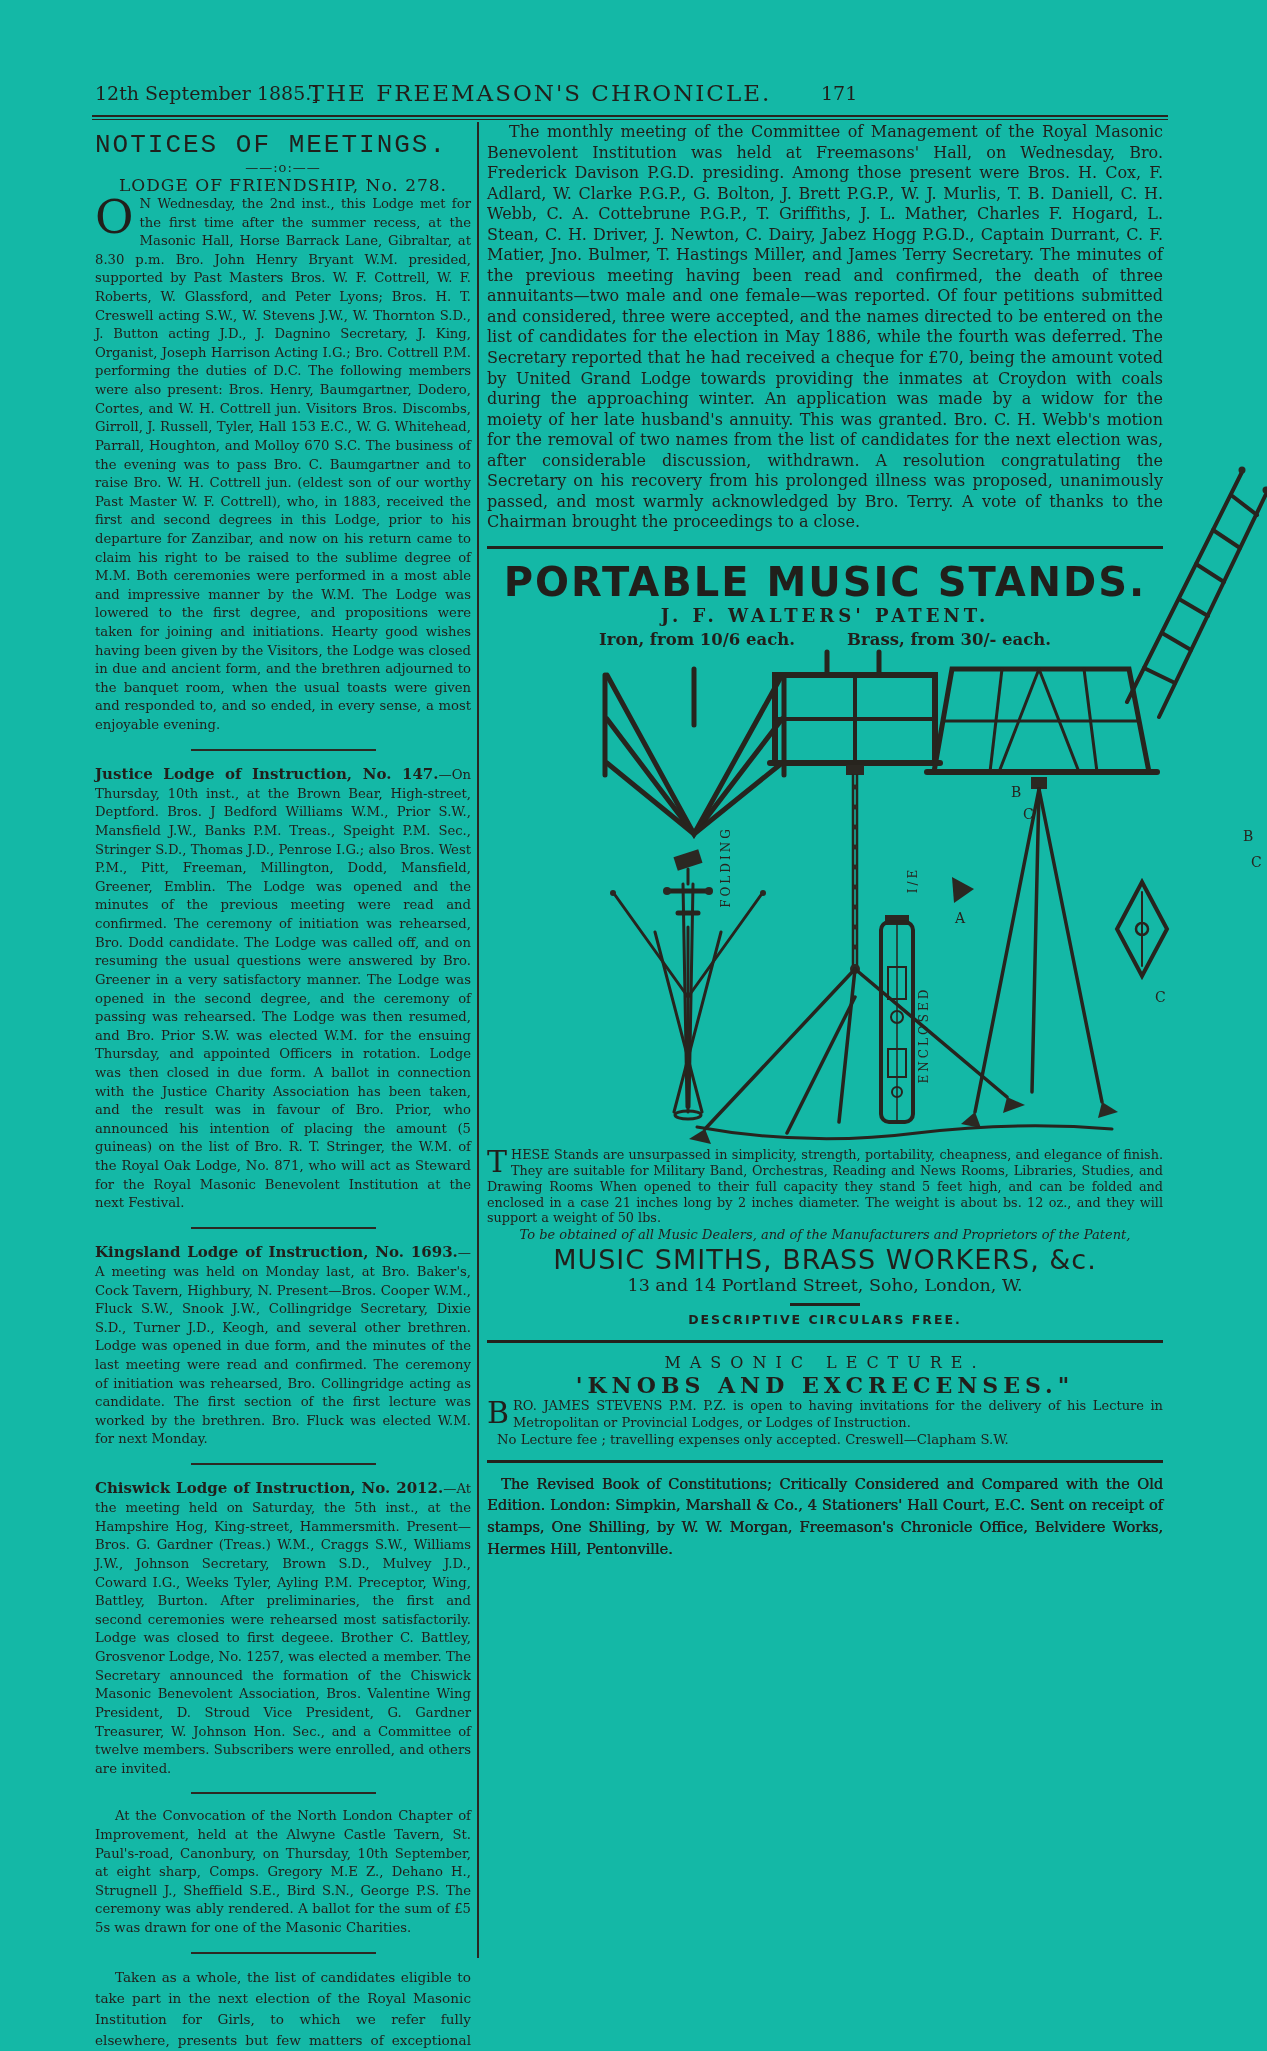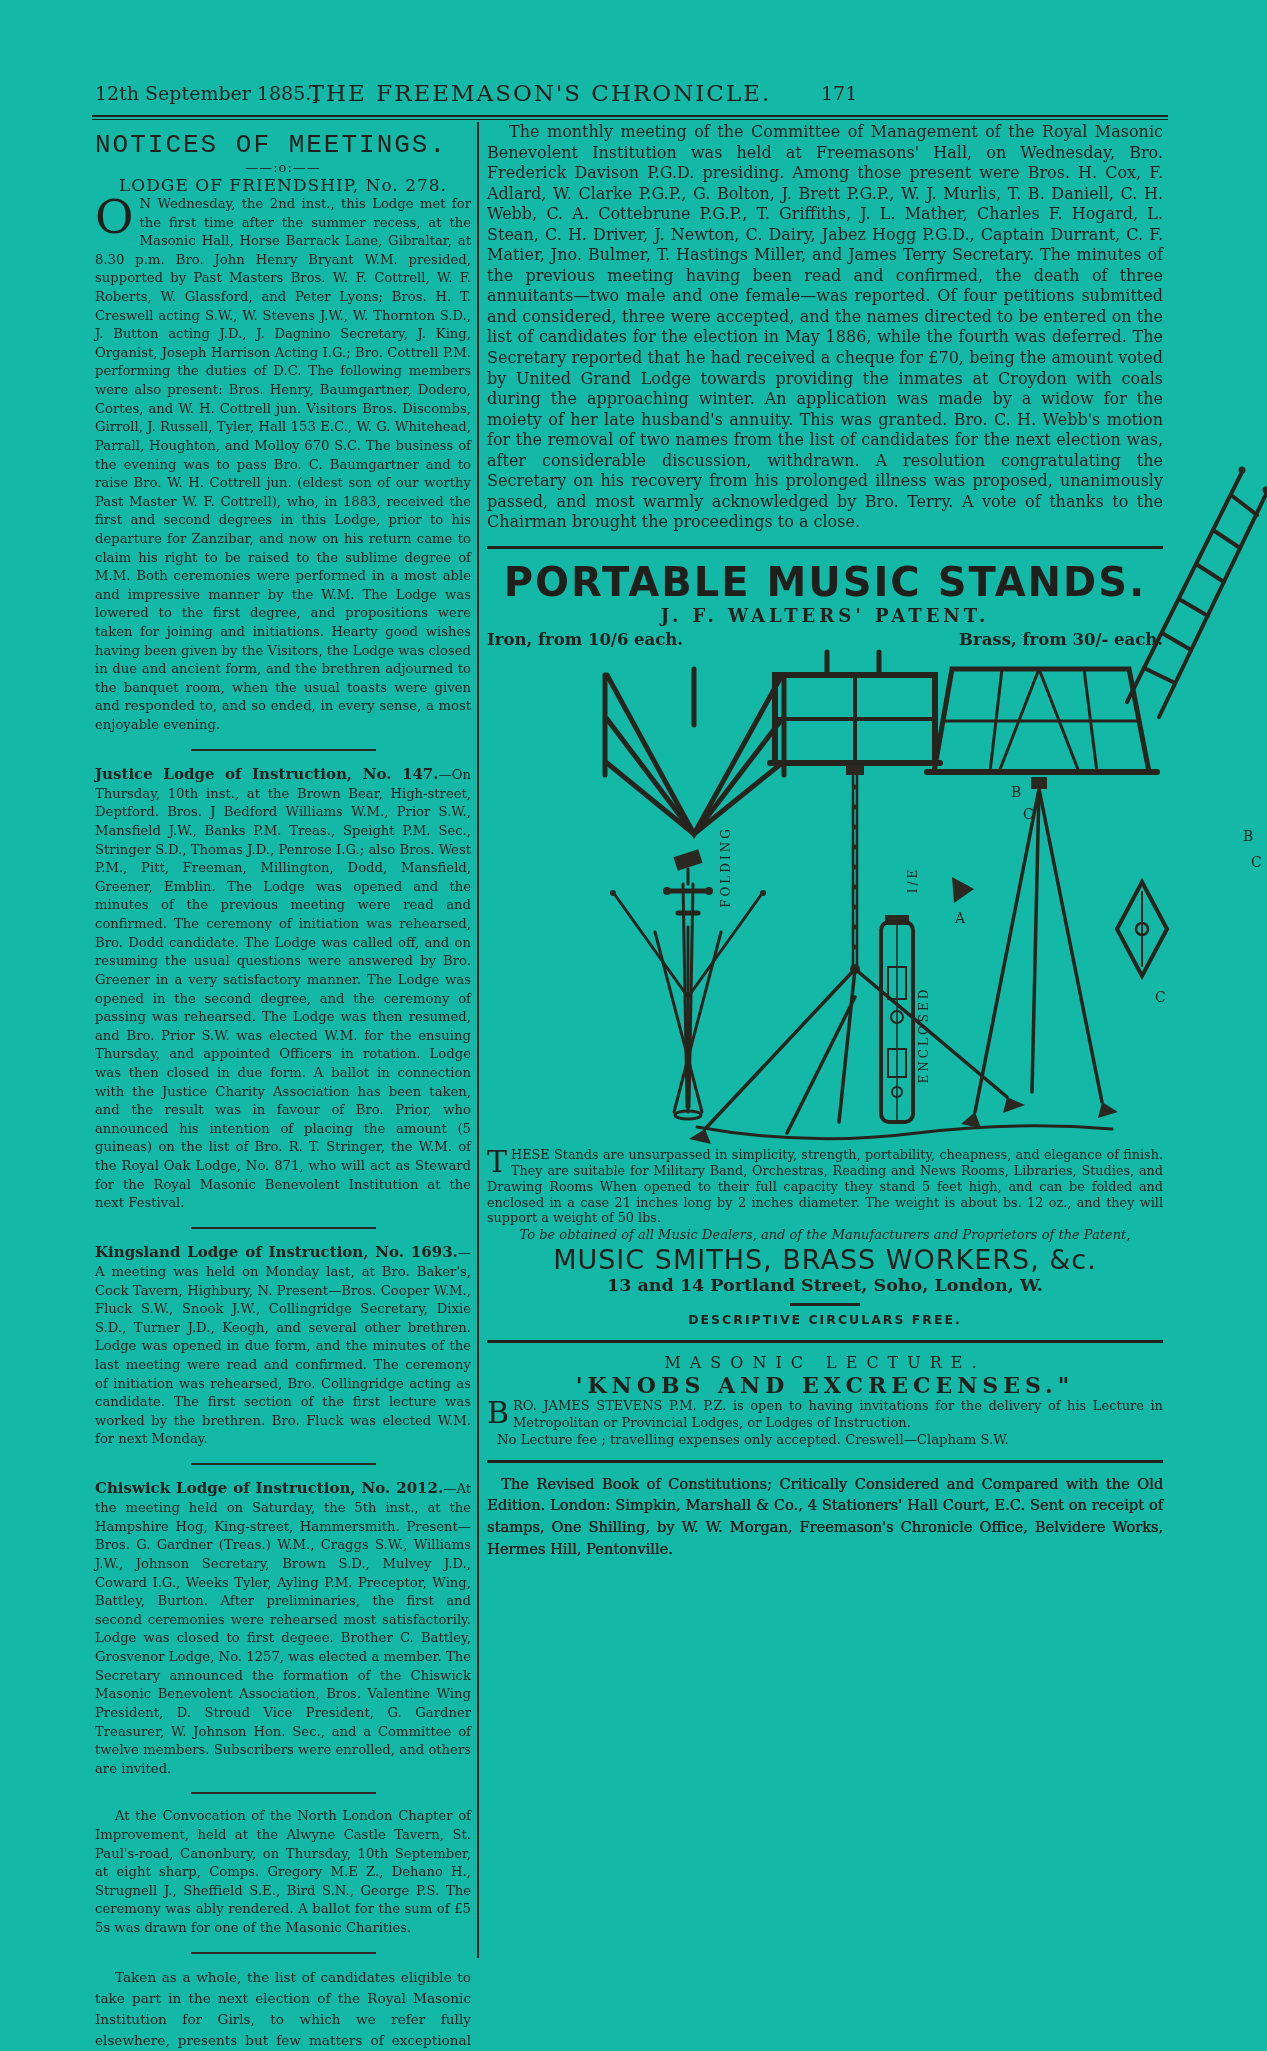--- a/index.html
+++ b/index.html
@@ -38,34 +38,34 @@
   .indent { text-indent:20px; }
 
   .benevolent { font-size:16px; line-height:1.285; text-align:justify; text-indent:22px; }
 
   .rule-heavy { border:0; border-top:3px solid #24221d; margin:13px 0 10px; }
 
   
   .ad-line1 { font-family:"DejaVu Sans", sans-serif; font-size:29px; letter-spacing:3px; text-align:center; margin-top:6px; }
   .ad-line2 { font-family:"DejaVu Sans", sans-serif; font-size:40px; font-weight:bold; letter-spacing:2px; text-align:center; margin-top:2px; }
   .ad-line3 { font-size:18px; font-weight:bold; letter-spacing:4px; text-align:center; margin-top:3px; }
-  .ad-prices { display:flex; justify-content:space-between; gap:52px; font-weight:bold; font-size:16.5px; margin-top:4px; }
+  .ad-prices { display:flex; justify-content:center; gap:52px; font-weight:bold; font-size:16.5px; margin-top:4px; }
 
   .illustration { position:relative; height:480px; margin-top:18px; }
   .illustration svg { position:absolute; left:0; top:-210px; width:780px; height:690px; }
   .eng { stroke:#27241e; fill:none; stroke-linecap:round; }
   .eng-fill { fill:#2b2822; stroke:none; }
   .eng-label { font-family:"DejaVu Serif", serif; font-size:12px; letter-spacing:3px; fill:#27241e; }
   .eng-letter { font-family:"DejaVu Serif", serif; font-size:14px; fill:#27241e; }
 
   .these { font-size:12.8px; line-height:1.24; text-align:justify; margin-top:4px; }
   .obtain { font-style:italic; font-size:13px; line-height:1.35; text-align:center; margin-top:7px; }
   .harrow { font-size:25px; font-weight:bold; letter-spacing:11px; text-align:center; margin-top:10px; }
   .smiths { font-family:"DejaVu Sans", sans-serif; font-size:27px; letter-spacing:1px; text-align:center; margin-top:3px; }
-  .ad-address { font-size:17.5px; font-weight:bold; text-align:center; margin-top:2px; }
+  .ad-address { font-size:17.5px; font-weight:normal; text-align:center; margin-top:2px; }
   .dash { width:70px; border:0; border-top:3px solid #24221d; margin:8px auto 6px; }
   .circulars { font-family:"DejaVu Sans", sans-serif; font-size:12.5px; font-weight:bold; letter-spacing:2px; text-align:center; }
 
   .masonic { font-size:16px; letter-spacing:9px; text-align:center; margin-top:8px; }
   .knobs { font-size:22px; font-weight:bold; letter-spacing:5px; text-align:center; margin-top:5px; }
   .stevens { font-size:13px; line-height:1.3; text-align:justify; margin-top:7px; }
   .note { font-size:13.2px; margin-top:6px; text-indent:10px; }
   .book { font-size:14.6px; line-height:1.5; text-align:justify; text-indent:14px; margin-top:10px;
           text-shadow:0.4px 0 0 #211f1b; }
 </style>

